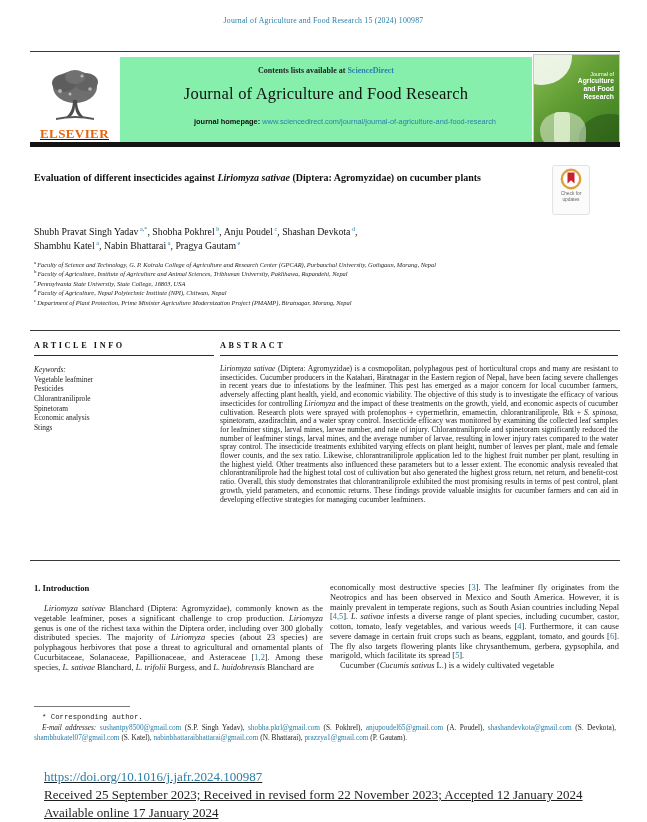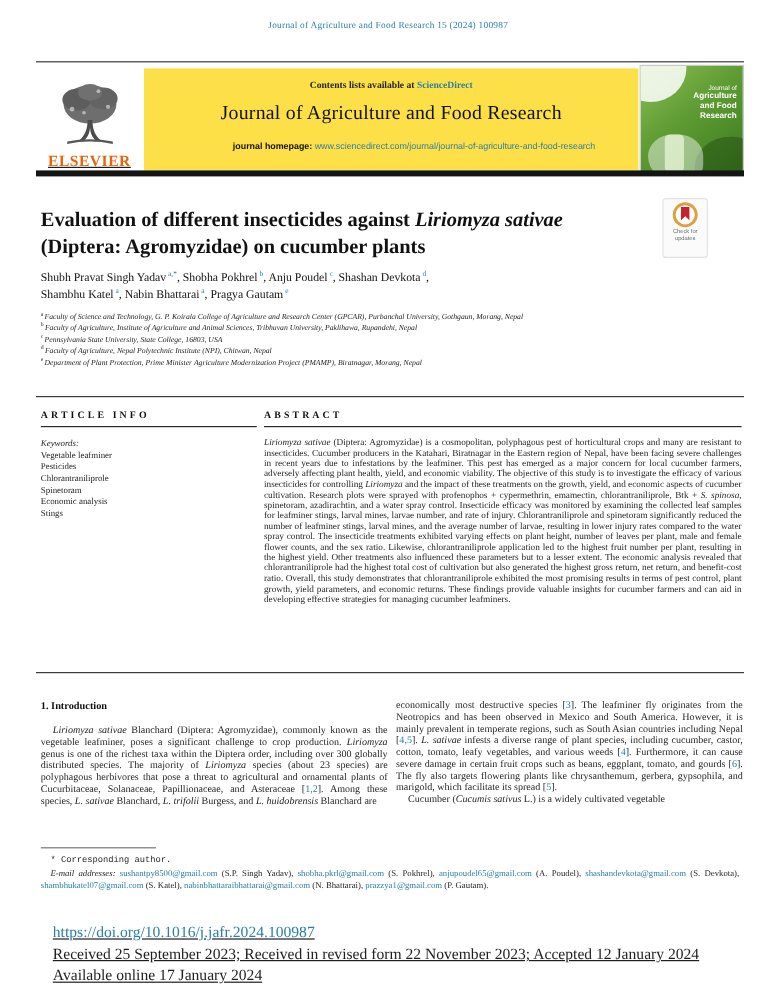--- a/index.html
+++ b/index.html
@@ -23,21 +23,21 @@
   .rule{position:absolute;left:30px;width:590px;height:1px;background:#3a3a3a;}
   .rule.top{top:51px;}
   .rule.under-affil{top:330px;}
   .rule.under-abstract{top:560px;}
 
   
   .masthead{position:absolute;top:57px;left:30px;width:590px;height:85px;}
   .mast-left{position:absolute;left:0;top:0;width:89px;height:85px;background:#fff;
     display:flex;flex-direction:column;align-items:center;justify-content:flex-end;padding-bottom:2px;text-decoration:underline;}
   .elsevier-word{font-size:13px;font-weight:600;color:var(--orange);letter-spacing:.4px;line-height:1;}
-  .mast-center{position:absolute;left:90px;top:0;width:412px;height:85px;background:#fde047;
+  .mast-center{position:absolute;left:90px;top:0;width:412px;height:85px;background:#86efac;
     text-align:center;padding-top:9px;}
   .contents-line{font-size:8px;font-weight:600;color:#222;}
   .mast-title{font-size:16.5px;color:#111;margin-top:9px;letter-spacing:.2px;}
   .homepage-line{font-family:"Liberation Sans","DejaVu Sans",sans-serif;font-size:7.4px;
     margin-top:13px;color:#111;padding-left:38px;}
   .homepage-line b{font-weight:700;}
   .cover{position:absolute;right:0;top:-3px;width:87px;height:91px;
     background:linear-gradient(140deg,#8cbf55 0%,#5f9c33 45%,#3b7a1f 100%);
     border:1px solid #c9c9c9;overflow:hidden;}
   .cover .swoosh{position:absolute;left:-22px;top:-26px;width:60px;height:56px;background:#fff;
@@ -49,21 +49,21 @@
   .cover .leaf{position:absolute;right:-12px;bottom:-14px;width:52px;height:44px;
     background:rgba(30,70,15,.45);border-radius:60% 40% 55% 45%;}
   .cover-text{position:absolute;top:16px;right:5px;text-align:right;color:#fff;
     font-family:"Liberation Sans","DejaVu Sans",sans-serif;line-height:1.18;}
   .cover-text .l1{font-size:5.4px;font-weight:400;}
   .cover-text .lb{font-size:6.8px;font-weight:700;}
   .black-bar{position:absolute;top:142px;left:30px;width:590px;height:5px;background:#141414;}
 
   
   .article-title{position:absolute;top:171px;left:34px;width:500px;
-    font-size:17px;line-height:1.38;color:#111;}
+    font-size:10px;line-height:1.38;color:#111;}
   .badge{position:absolute;top:165px;left:552px;width:38px;height:50px;
     display:flex;flex-direction:column;align-items:center;background:#fbfbfb;
     border:1px solid #e3e3e3;border-radius:3px;padding-top:2px;cursor:pointer;}
   .badge-txt{font-family:"Liberation Sans","DejaVu Sans",sans-serif;font-size:4.8px;
     color:#666;text-align:center;line-height:1.25;margin-top:1px;}
   .authors{position:absolute;top:225px;left:34px;width:545px;font-size:9.8px;line-height:1.3;color:#111;}
   .authors sup{color:var(--lk);font-size:6.2px;}
   .affils{position:absolute;top:260px;left:34px;width:582px;font-size:6.4px;
     font-style:italic;line-height:1.45;color:#222;}
   .affils sup{font-style:normal;font-size:4.8px;margin-right:1px;}

